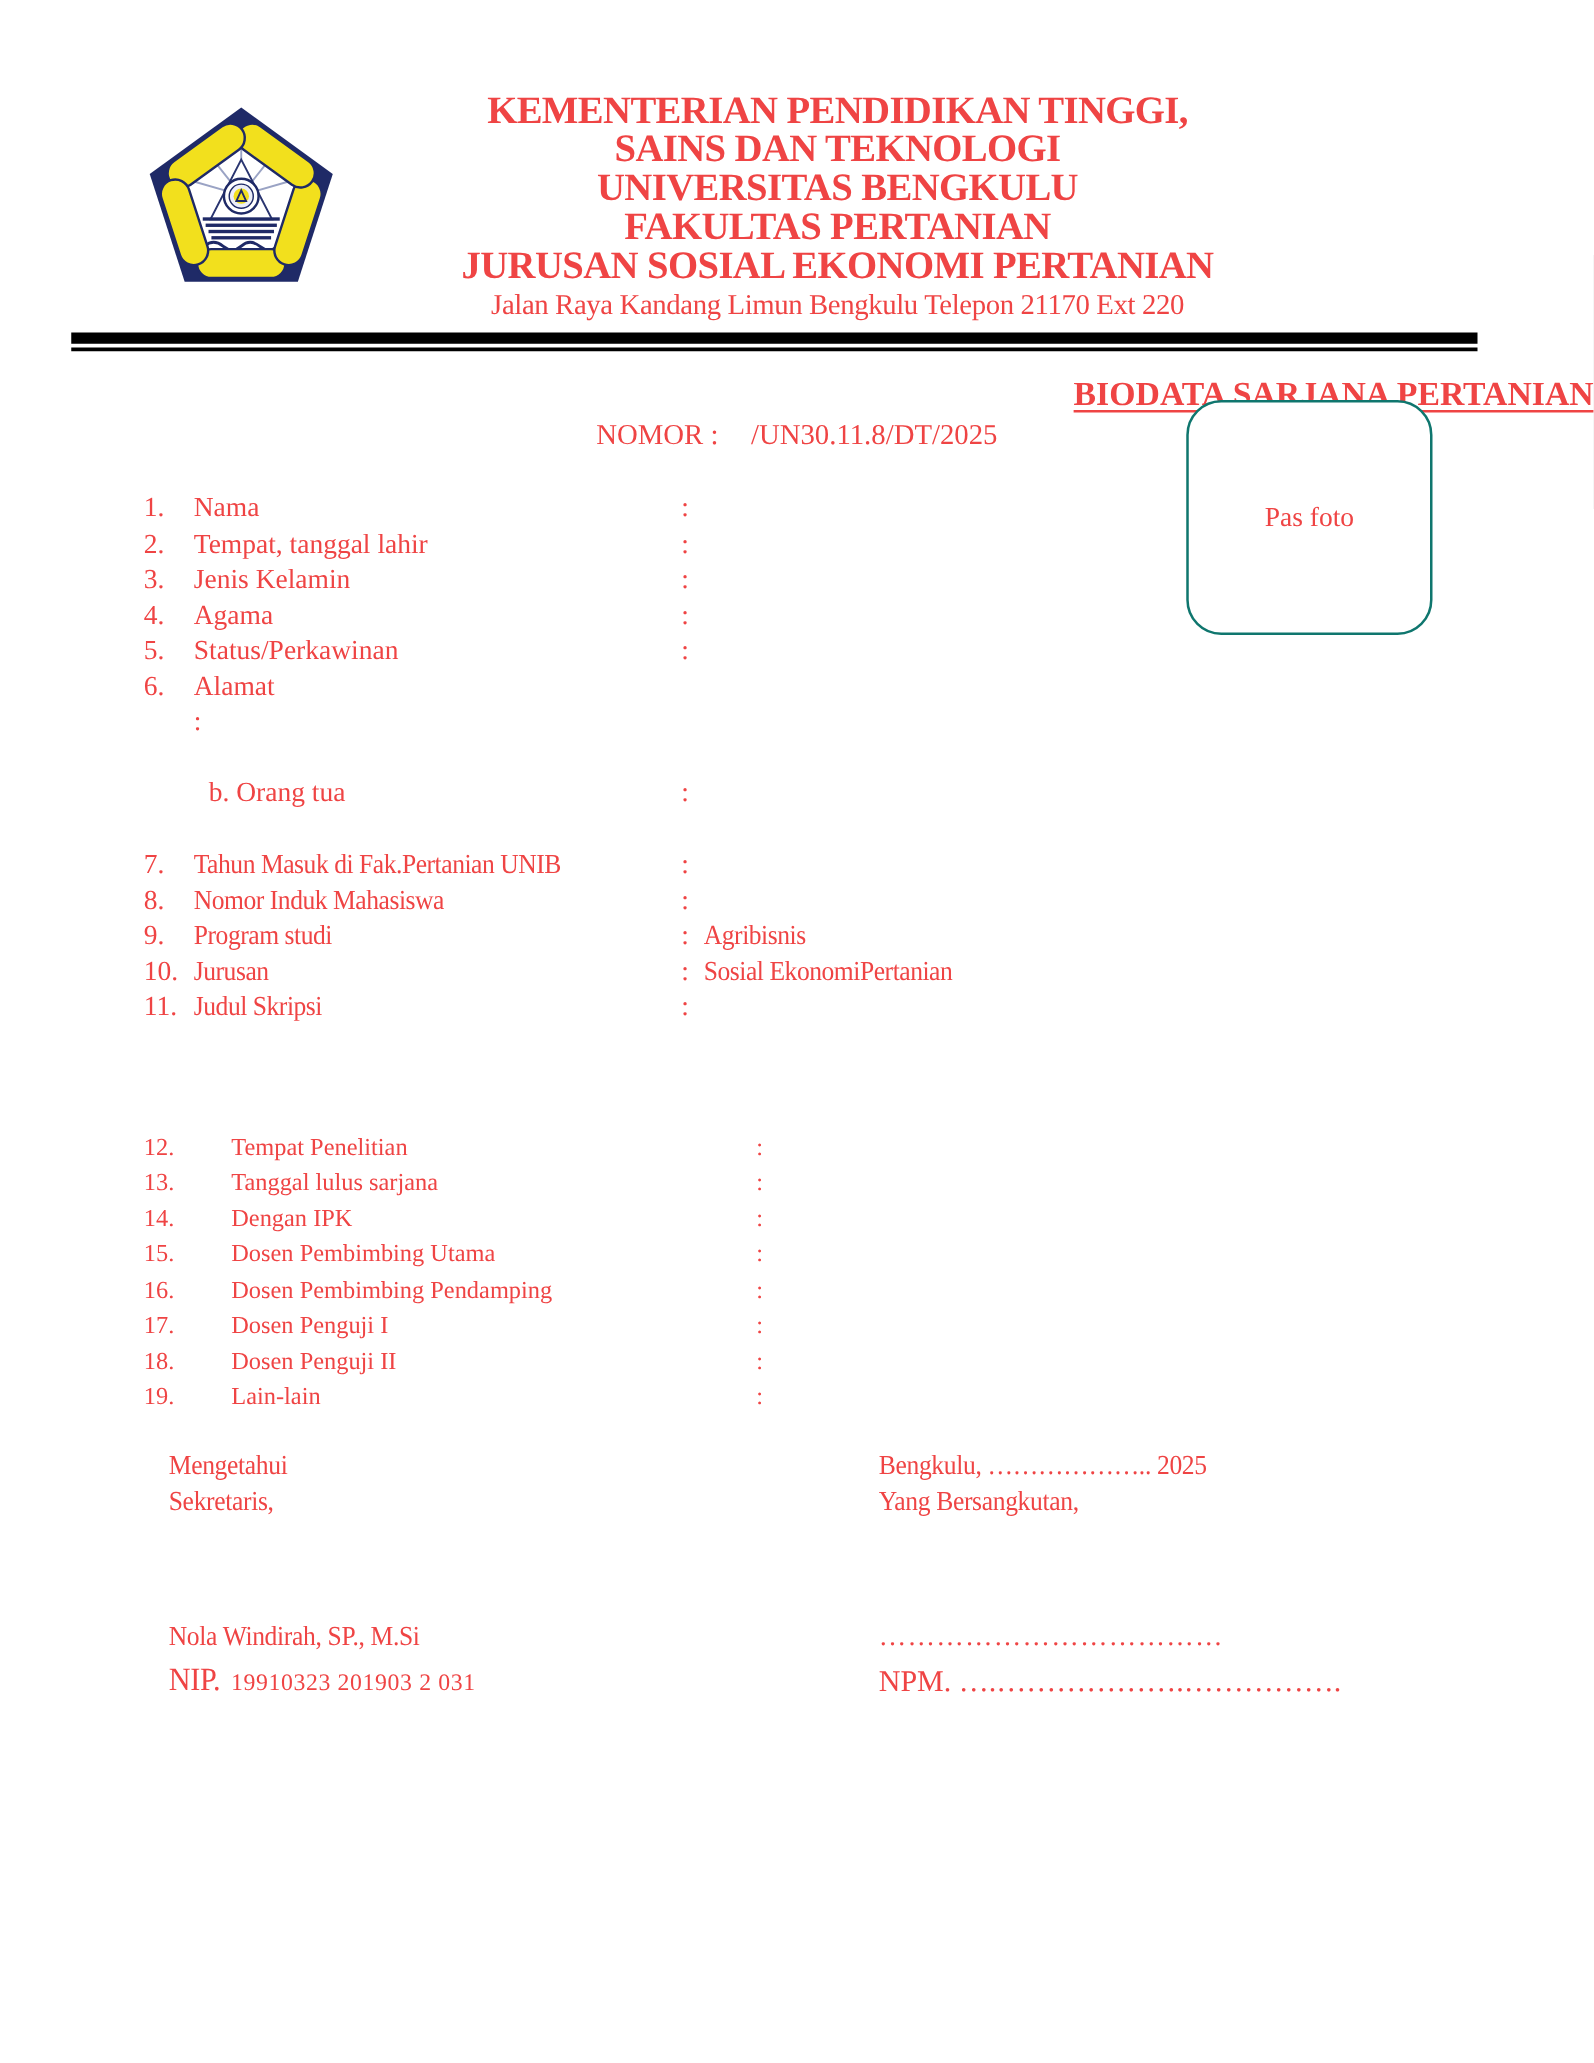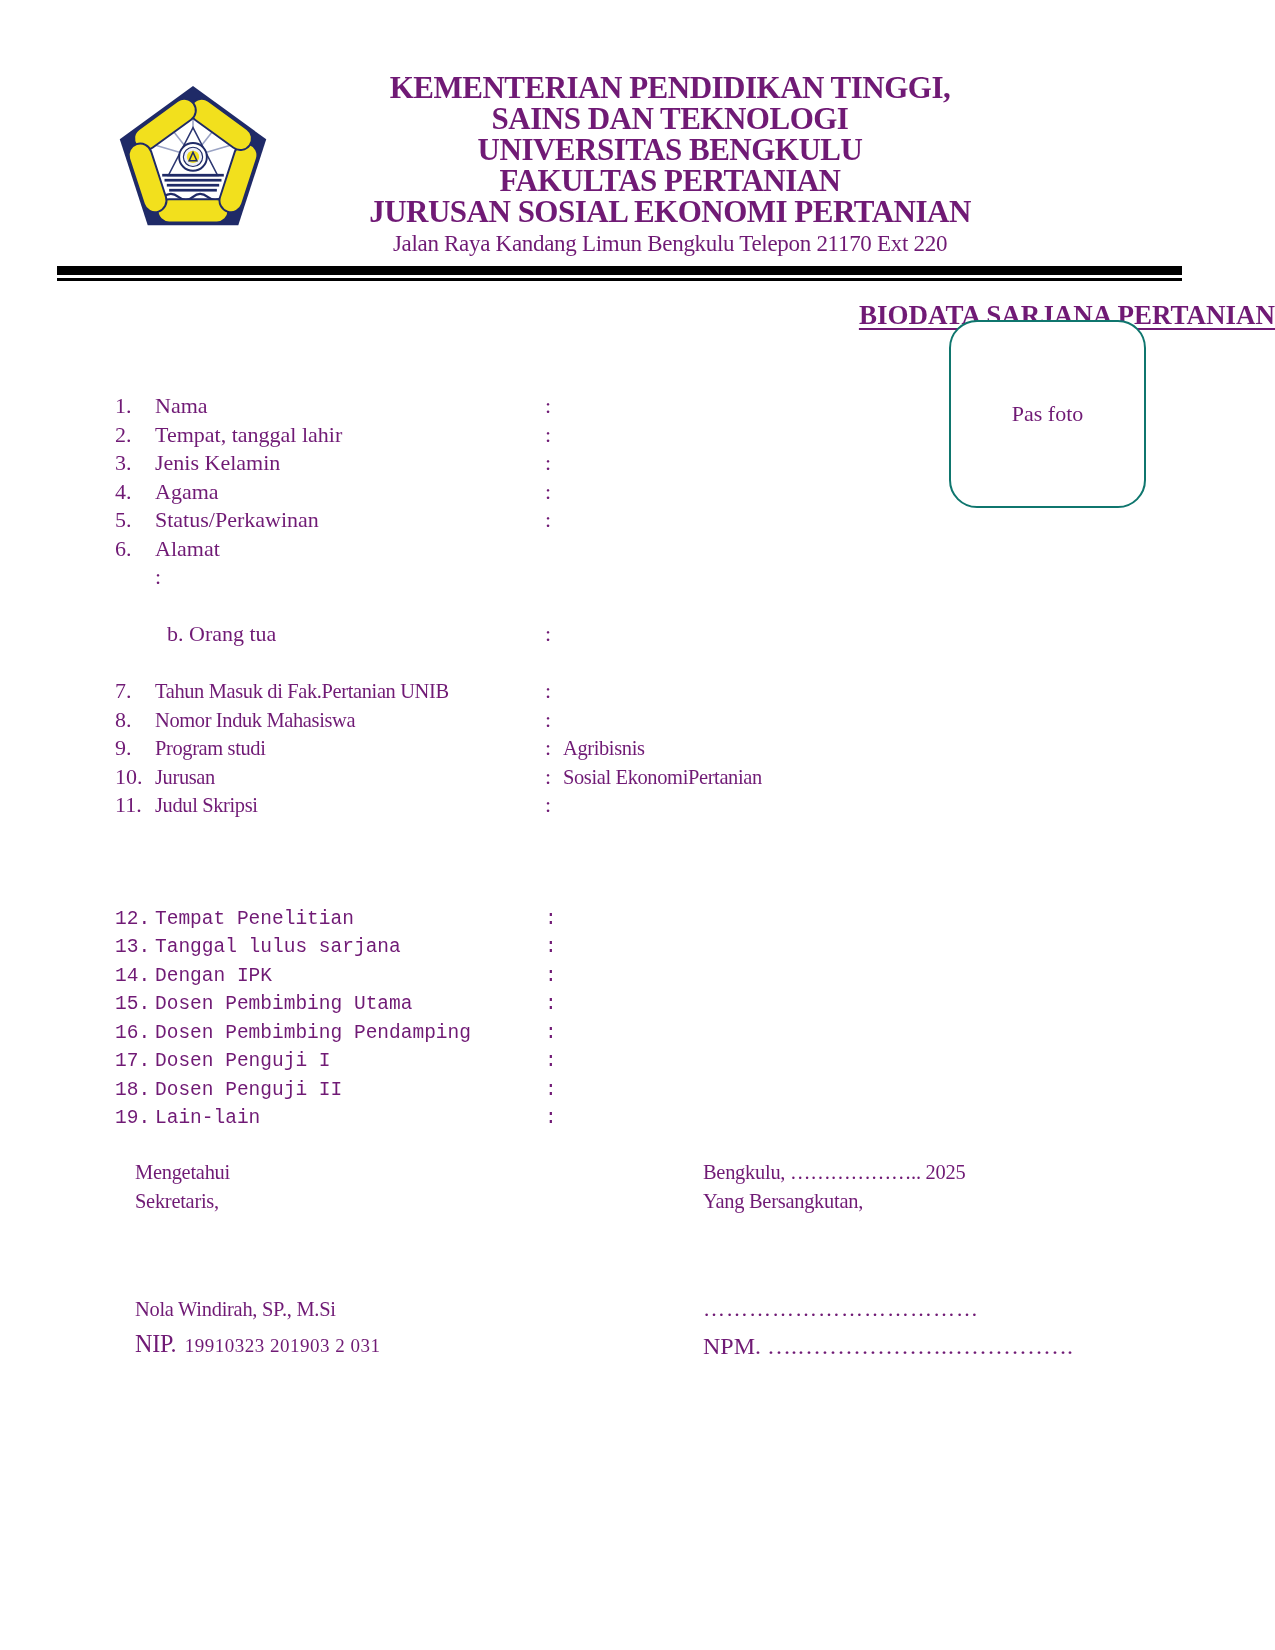--- a/index.html
+++ b/index.html
@@ -1,18 +1,18 @@
 <!DOCTYPE html>
 <html><head>
 <meta charset="utf-8">
 <style>
   html,body{margin:0;padding:0;background:#e8e8e8;}
   .page{
     position:relative;width:1275px;height:1650px;margin:0 auto;
-    background:#ffffff;color:#701a75;
+    background:#ffffff;color:#ef4444;
     font-family:"Liberation Serif", serif;
     overflow:hidden;
   }
   
   .logo{position:absolute;left:116px;top:80px;width:154px;height:160px;}
   .head-text{
     position:absolute;left:250px;top:72px;width:840px;
     text-align:center;font-weight:bold;font-size:31px;line-height:31px;
     letter-spacing:-0.5px;
   }
@@ -50,21 +50,21 @@
   .lbl{white-space:nowrap;}
   .cv{white-space:nowrap;}
   .colon{display:inline-block;width:18px;}
   .indent .lbl{padding-left:12px;}
   .gap1{margin-top:28.5px;}
   .gap3{margin-top:85px;}
   .f-narrow .lbl,.f-narrow .val{
     display:inline-block;transform:scaleX(0.93);transform-origin:0 50%;
     letter-spacing:-0.4px;
   }
-  .f-antiqua{font-family:Liberation Mono, monospace;font-size:19.5px;}
+  .f-antiqua{font-family:Liberation Serif, serif;font-size:19.5px;gap:30px;}
   
   .sig{font-size:22px;line-height:28.5px;margin-left:20px;}
   .sig-left-top{position:absolute;left:115px;top:1158px;}
   .sig-right-top{position:absolute;left:683px;top:1158px;}
   .sig-left-bottom{position:absolute;left:115px;top:1295px;}
   .sig-right-bottom{position:absolute;left:683px;top:1295px;}
   .narrowtxt{display:inline-block;transform:scaleX(0.93);transform-origin:0 50%;letter-spacing:-0.3px;}
   .nip-line{margin-top:6px;}
   .nip-label{font-size:26px;}
   .nip-value{font-size:19px;letter-spacing:0.5px;}
@@ -130,20 +130,23 @@
   </div>
 
   <div class="rule">
     <div class="rule-thick"></div>
     <div class="rule-thin"></div>
   </div>
 
   <div class="doc-title">
     <span>BIODATA SARJANA PERTANIAN</span>
   </div>
+  <div class="doc-nomor">
+    <span class="nomor-label">NOMOR :</span><span class="nomor-value">/UN30.11.8/DT/2025</span>
+  </div>
 
   <div class="photo-box">
     <span>Pas foto</span>
   </div>
 
   <div class="form">
 
     <div class="row f-times">
       <span class="num">1.</span>
       <span class="lbl">Nama</span>

